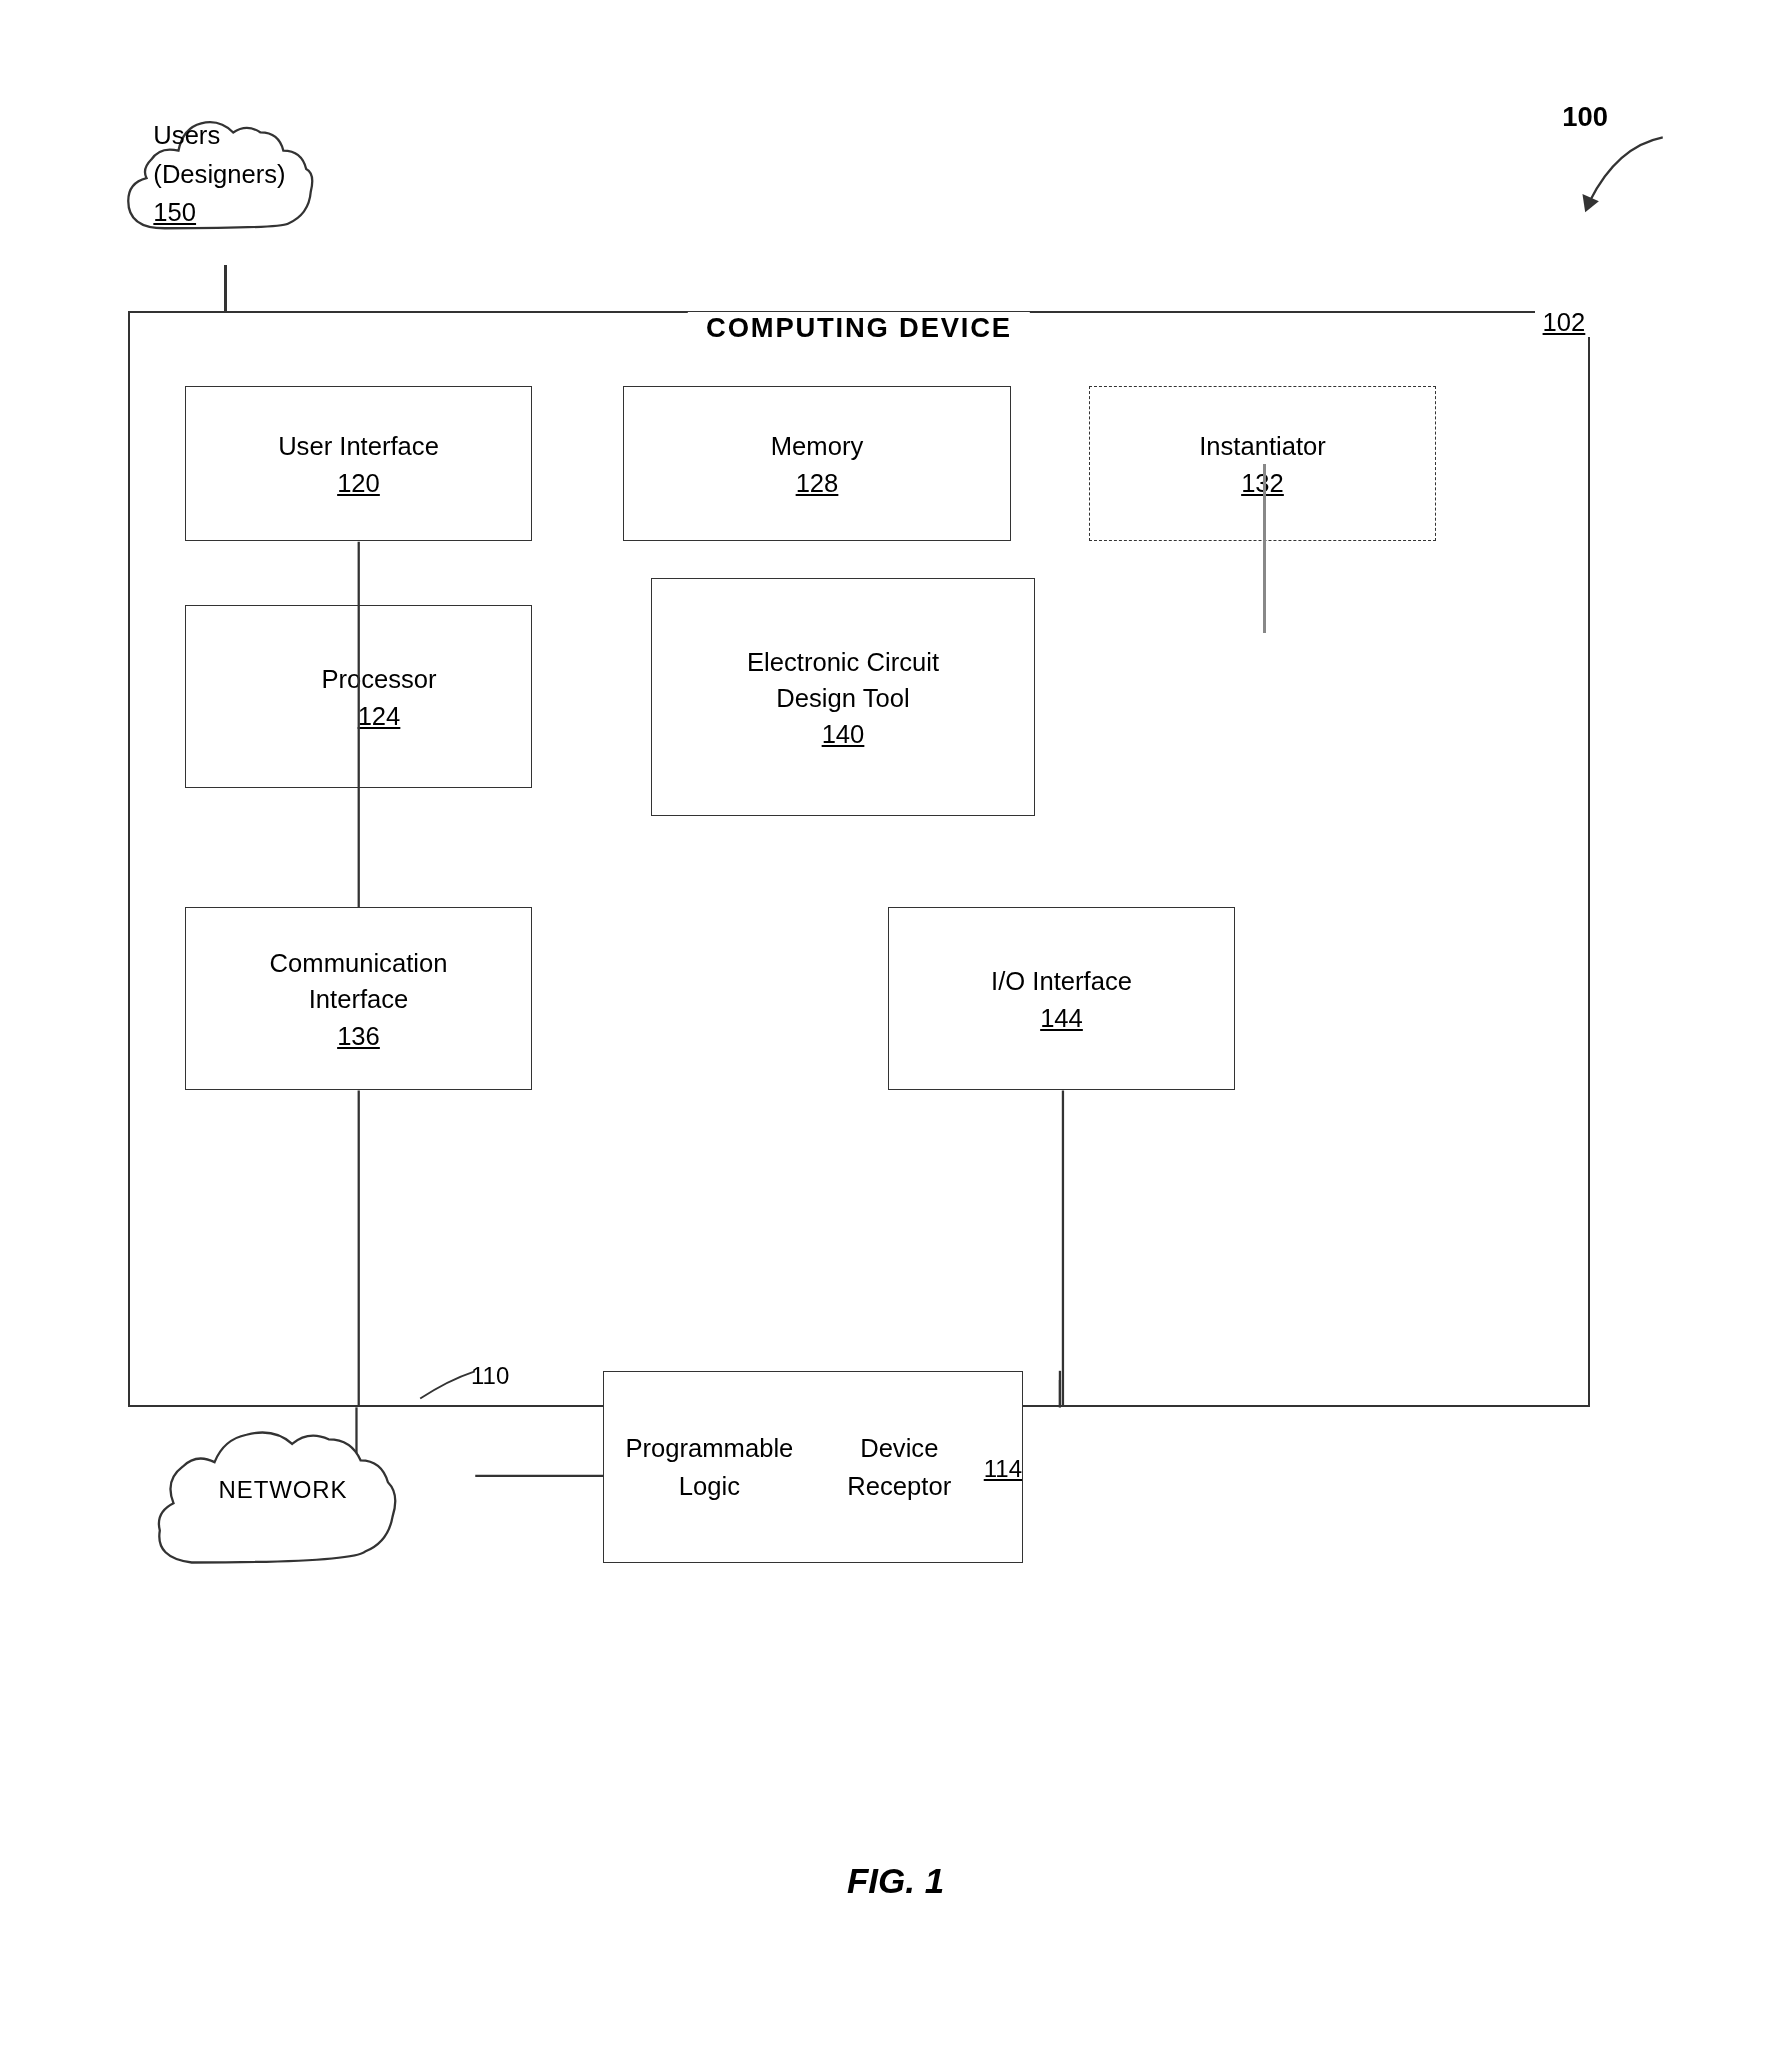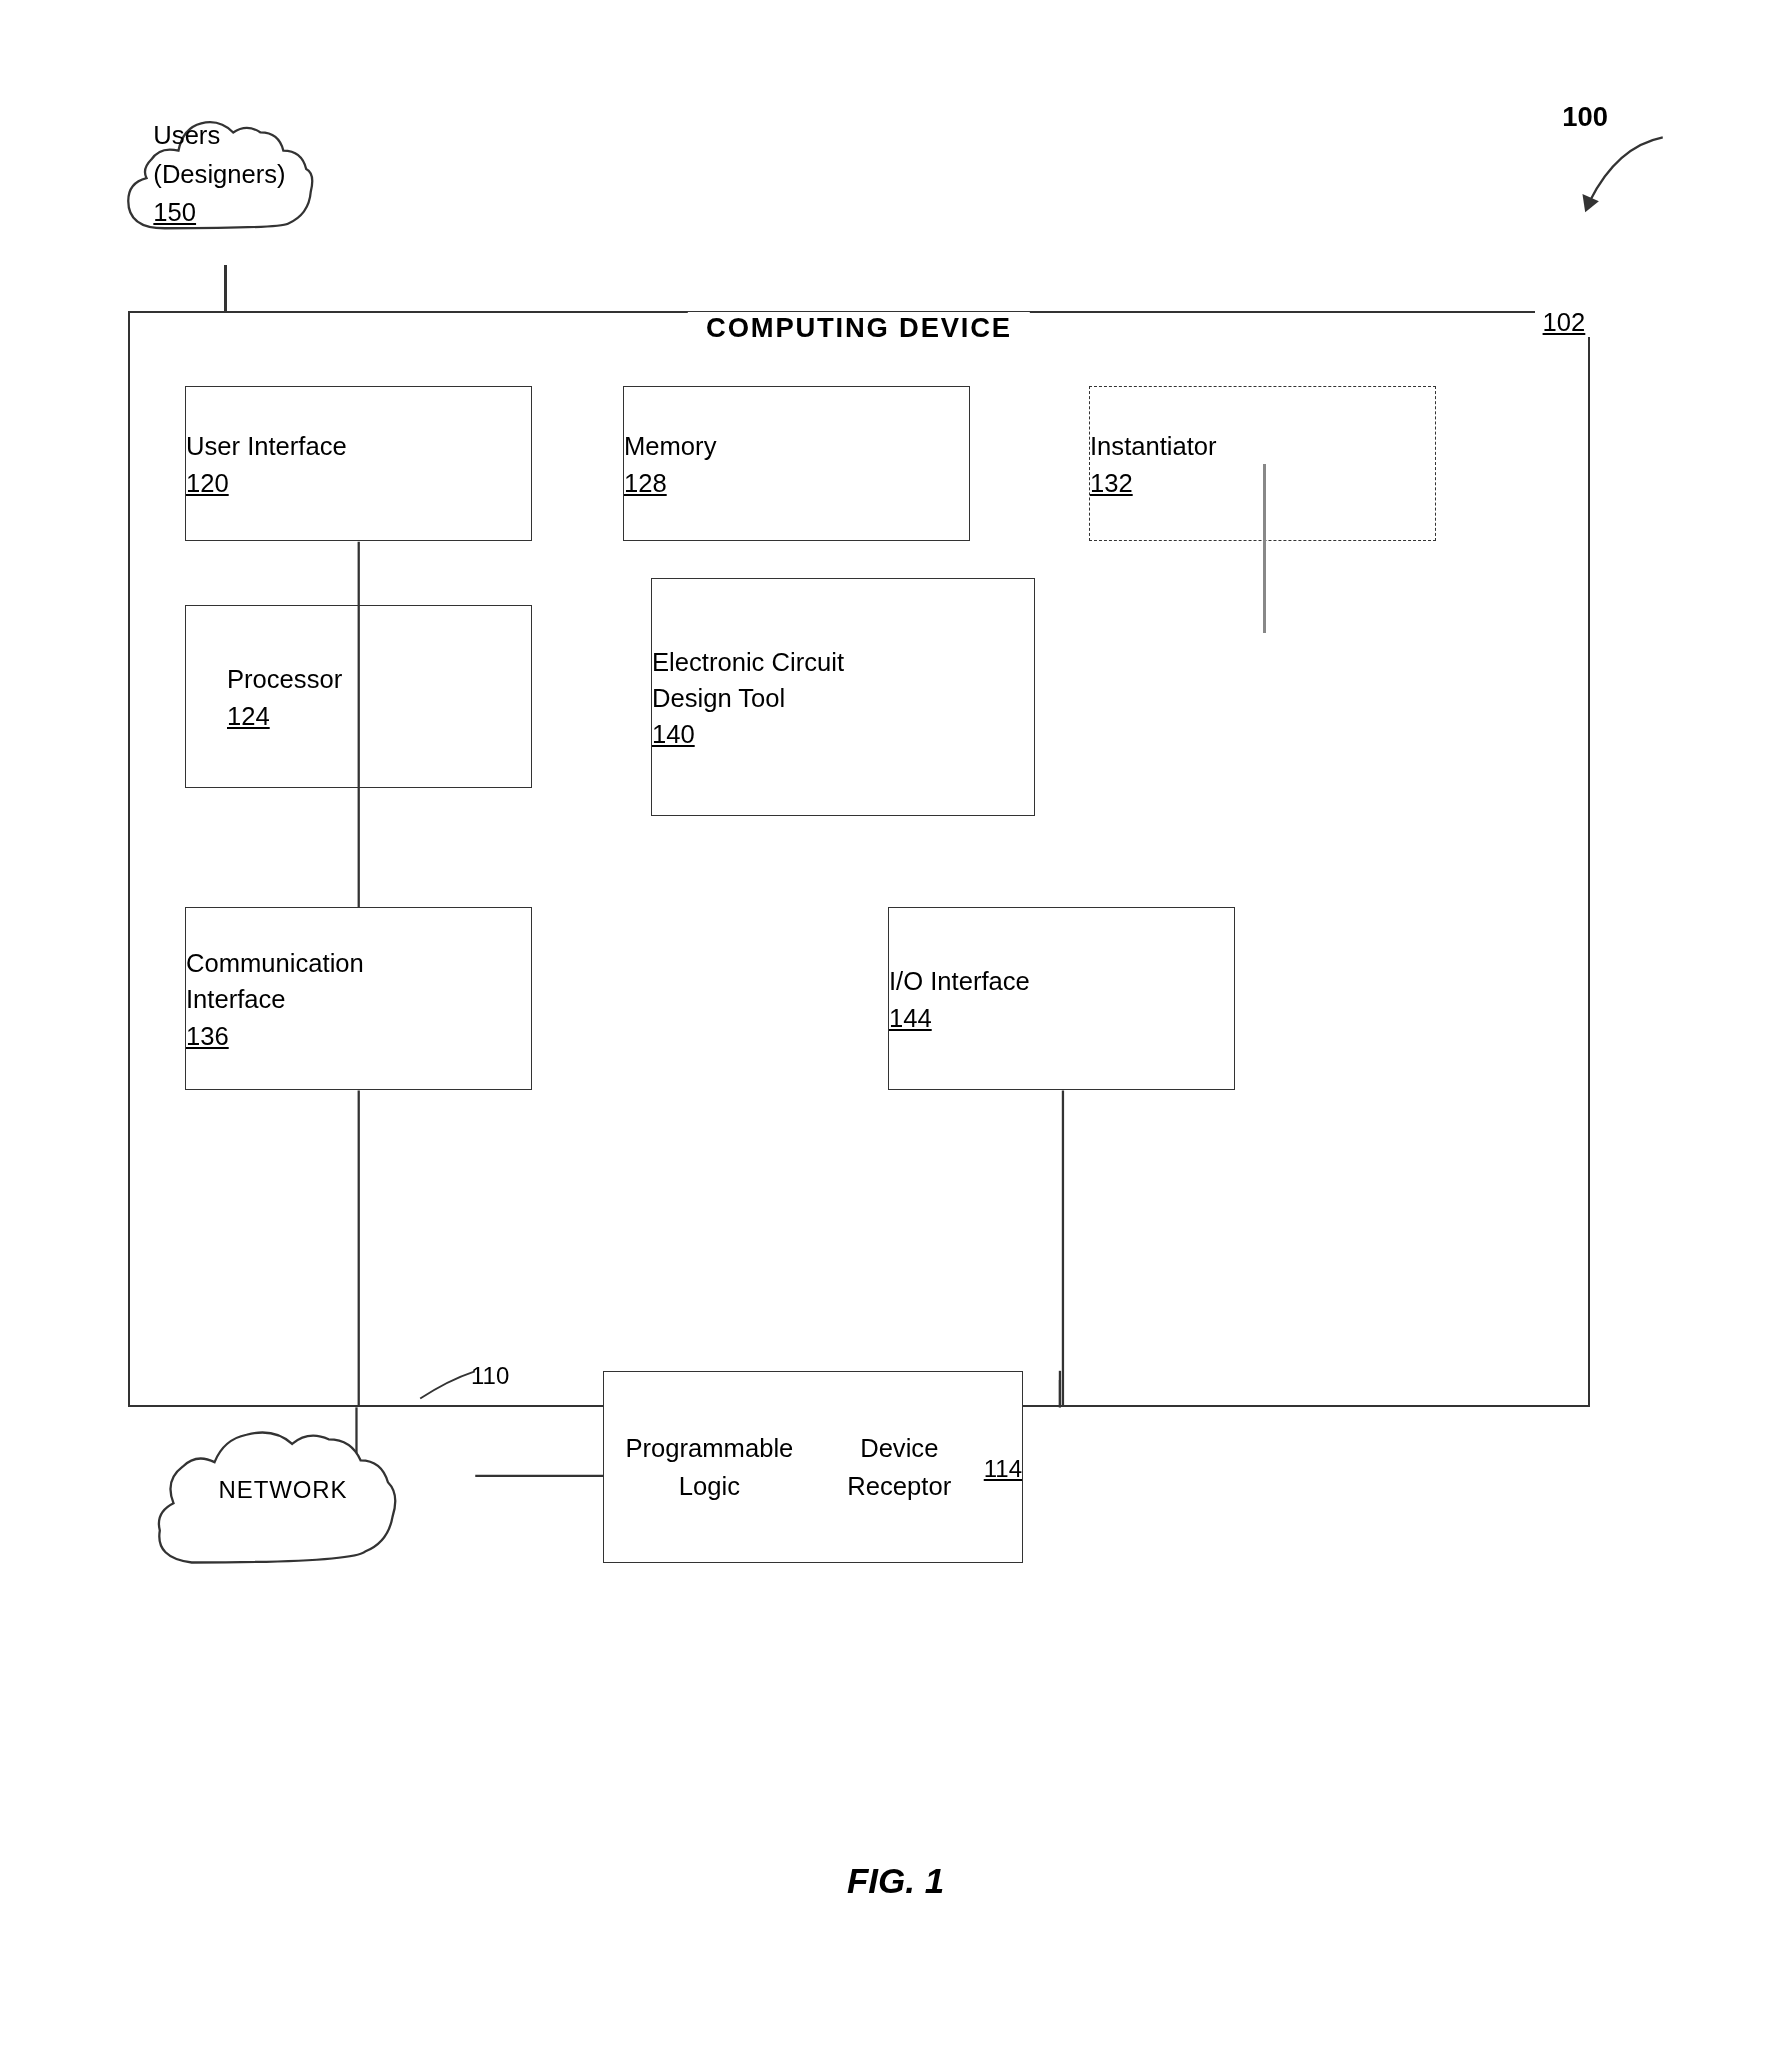--- a/index.html
+++ b/index.html
@@ -95,21 +95,21 @@
       background: white;
       padding: 0 7.3px;
     }
 
     
     .component-box {
       position: absolute;
       border: 1.8px solid #333;
       display: flex;
       flex-direction: column;
-      align-items: flex-start;
+      align-items: center;
       justify-content: center;
       text-align: center;
       background: white;
     }
 
     .component-box .label {
       font-size: 25.6px;
       line-height: 1.4;
     }
 
@@ -129,21 +129,21 @@
       top: 73px;
       left: 55px;
       width: 347px;
       height: 155px;
     }
 
     
     .box-memory {
       top: 73px;
       left: 493px;
-      width: 347px;
+      width: 388px;
       height: 155px;
     }
 
     
     .box-instantiator {
       top: 73px;
       left: 959px;
       width: 347px;
       height: 155px;
     }

